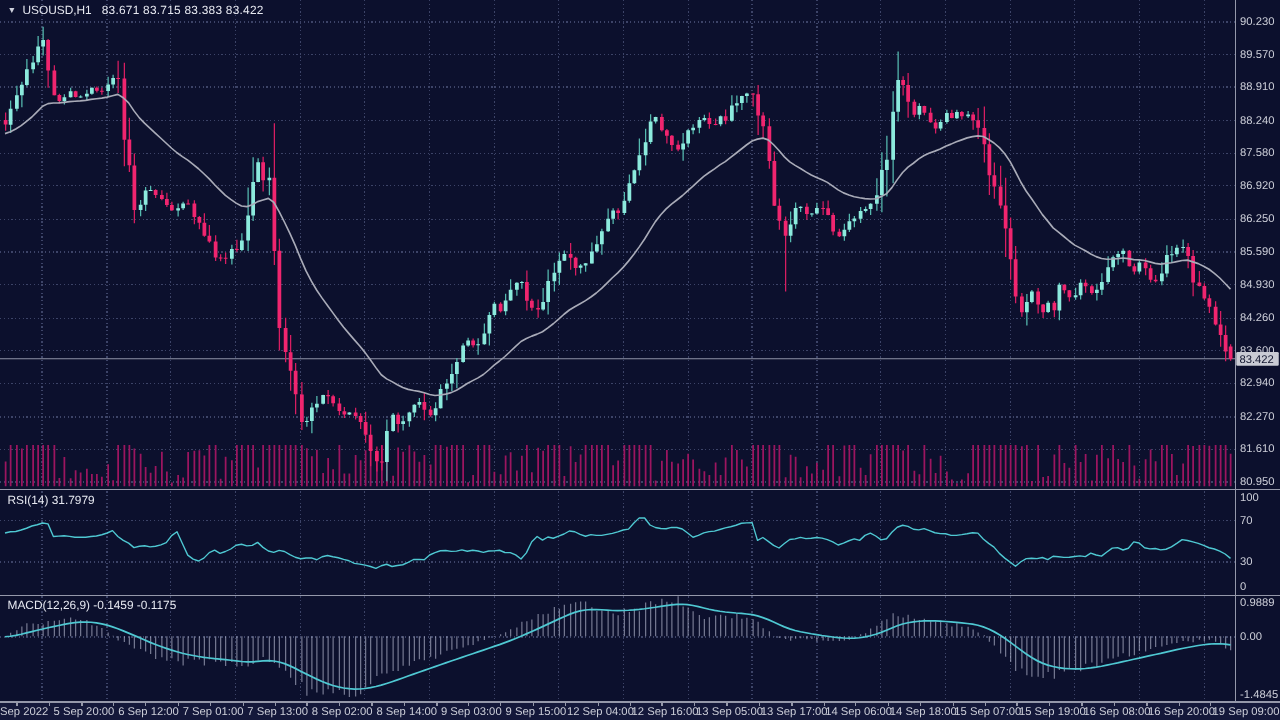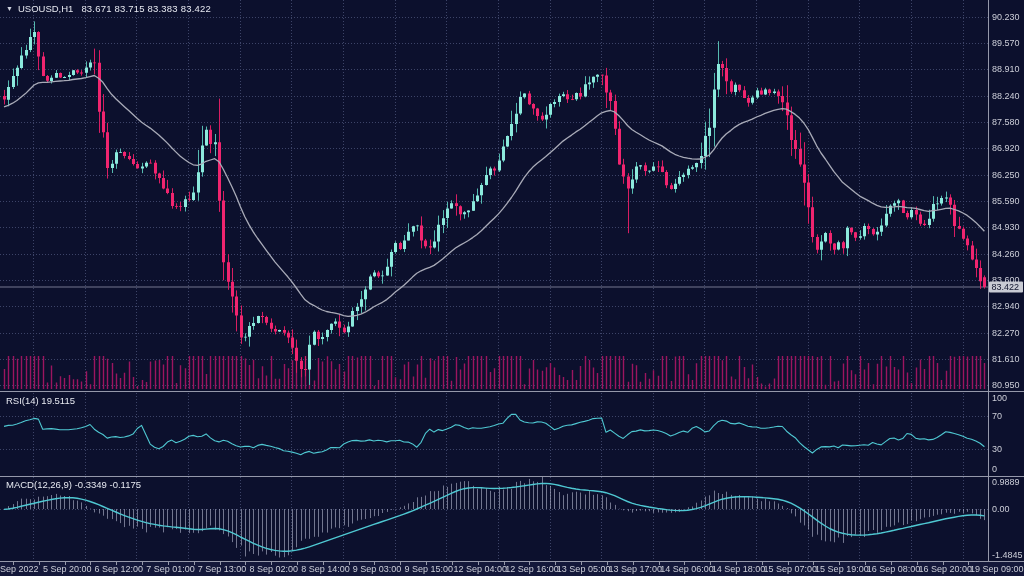--- a/index.html
+++ b/index.html
@@ -210,15 +210,15 @@
       </g>
     <g id="tag-layer">
       <rect id="price-tag-bg" x="989" y="281.5" width="34" height="11" rx="1" fill="#c9cbd4"></rect>
       <text id="price-tag-text" x="991.5" y="290.2" fill="#11152e">83.422</text>
     </g>
   </svg>
 
   <div class="sym-label">
     <span class="tri">▼</span><span>USOUSD,H1</span><span class="ohlc">83.671 83.715 83.383 83.422</span>
   </div>
-  <div class="panel-label rsi-label">RSI(14) 19.5115</div>
-  <div class="panel-label macd-label">MACD(12,26,9) -0.3349 -0.1175</div>
+  <div class="panel-label rsi-label">RSI(14) 31.7979</div>
+  <div class="panel-label macd-label">MACD(12,26,9) -0.1459 -0.1175</div>
 </div>
 
 </body></html>

